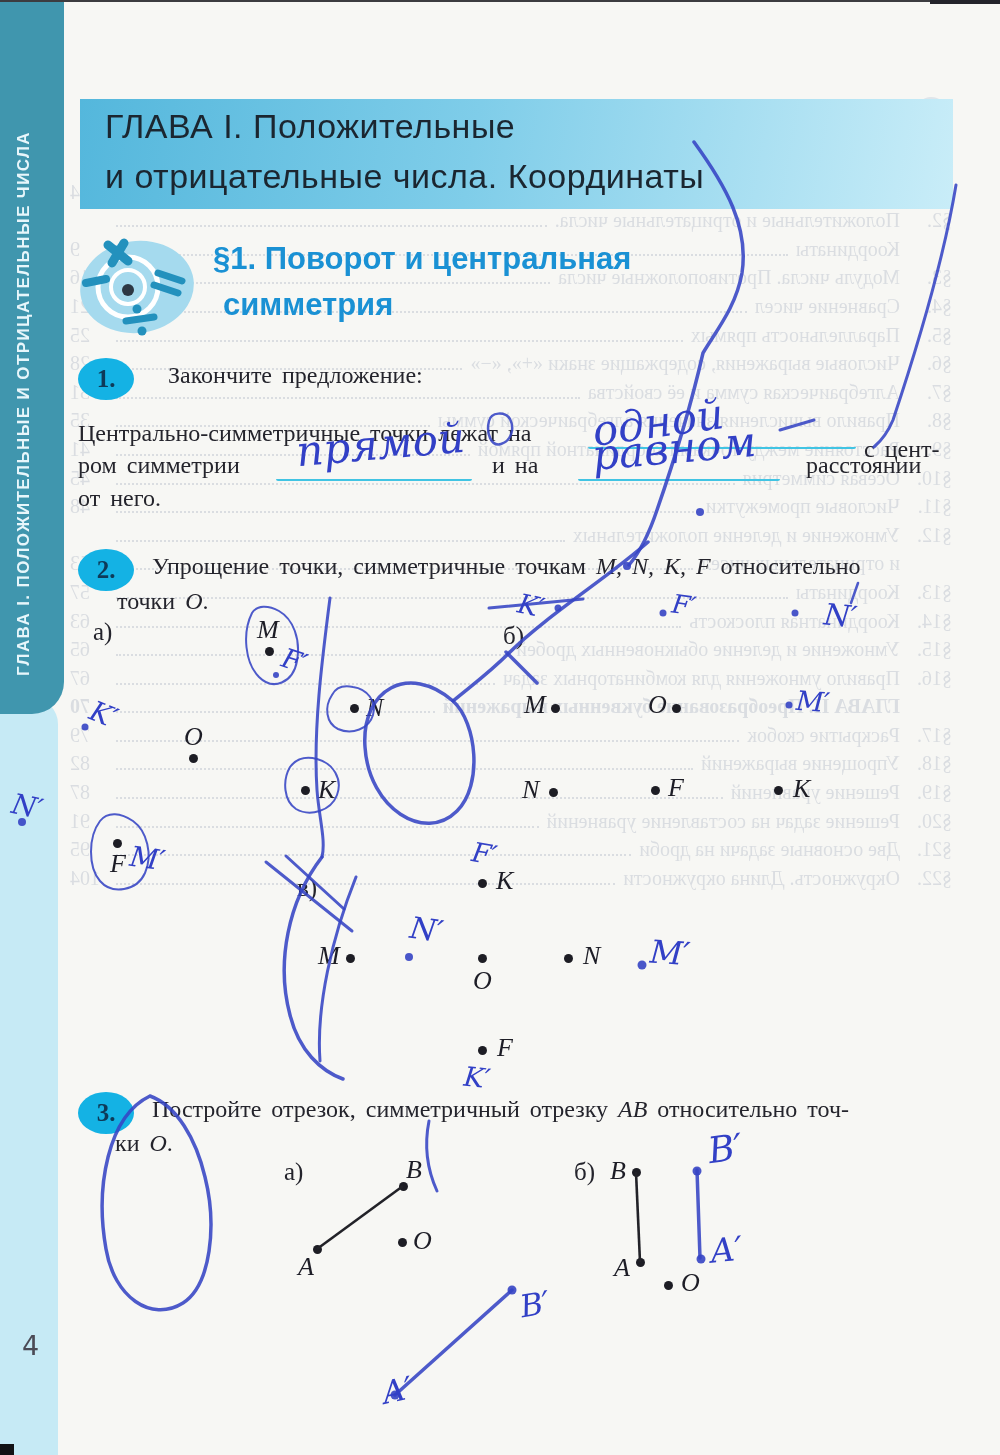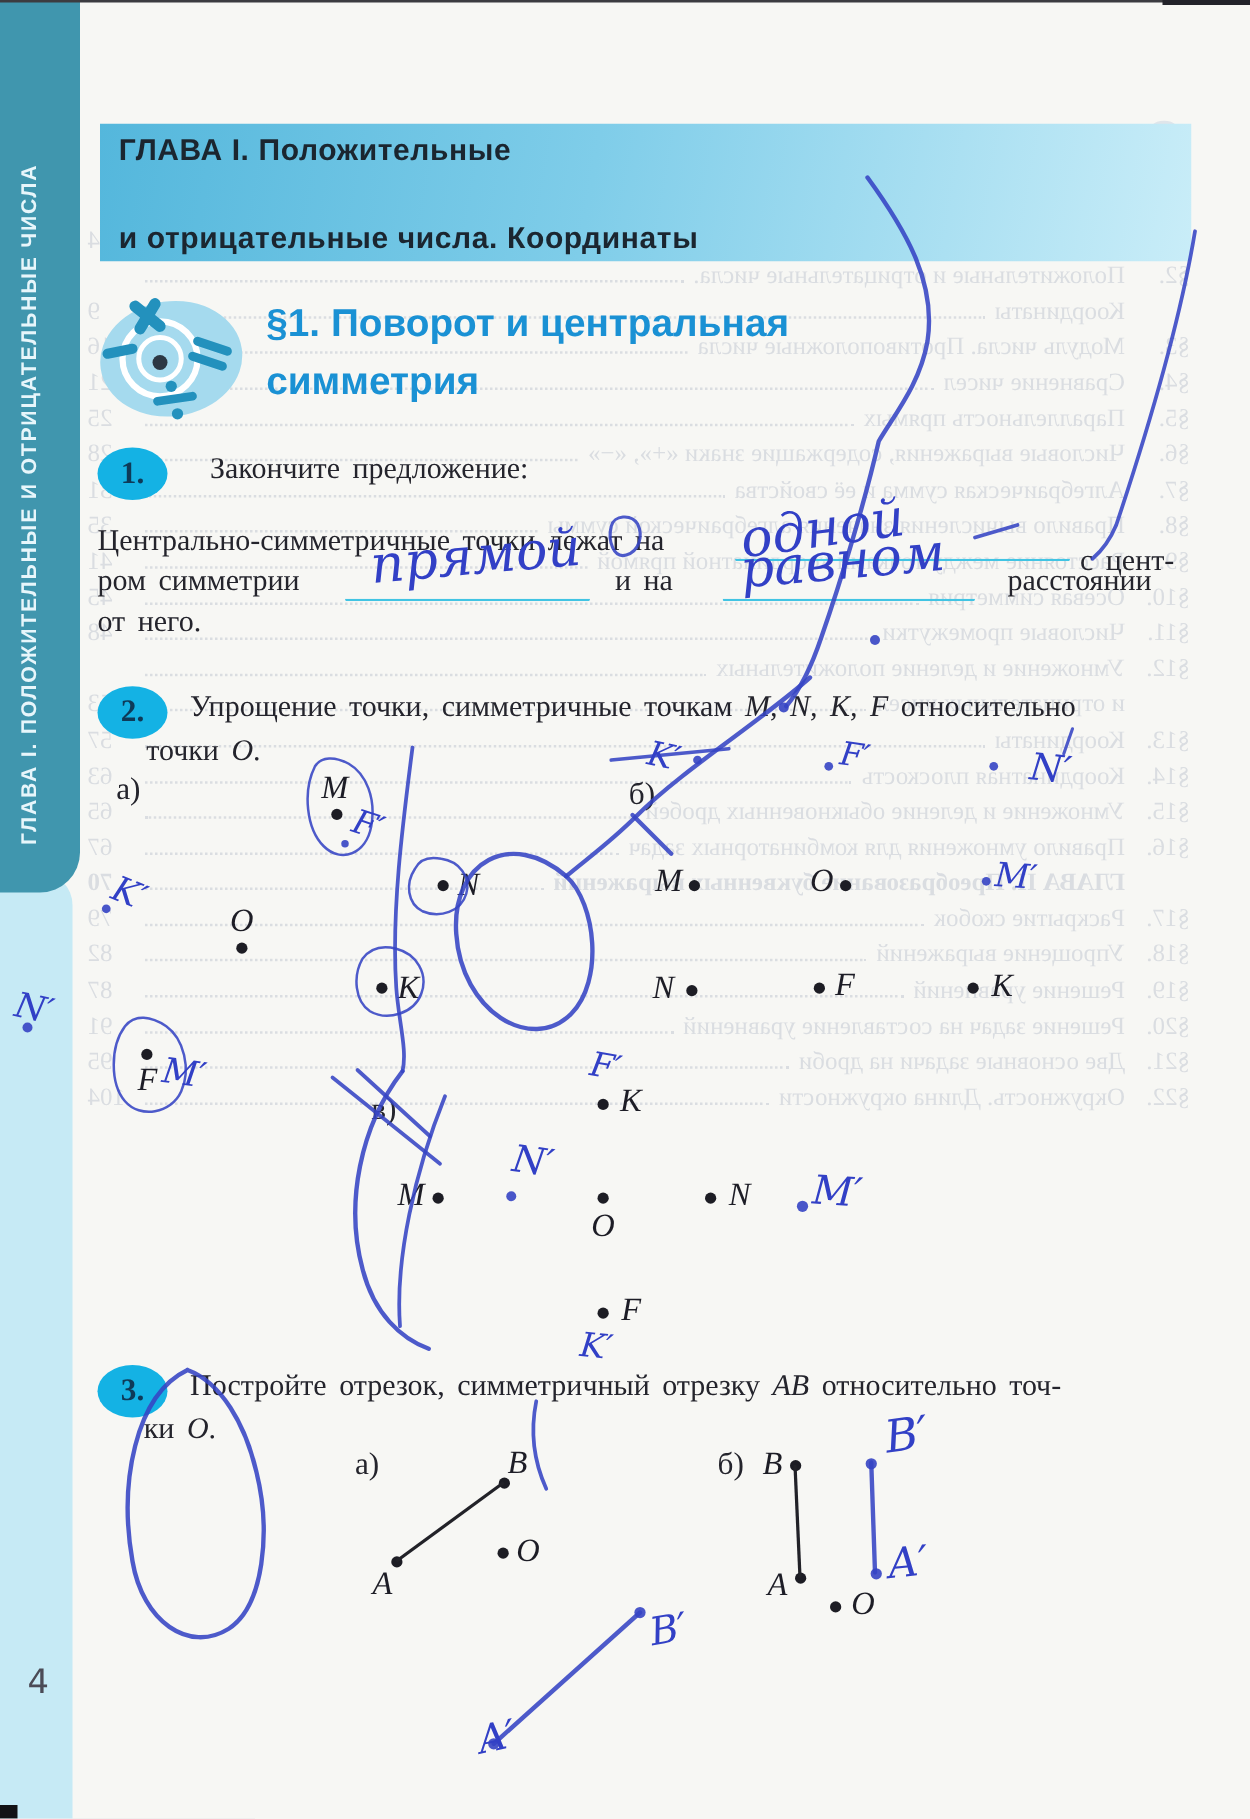--- a/index.html
+++ b/index.html
@@ -24,26 +24,26 @@
             font-size:38px;letter-spacing:2px;color:#a9bdd4;}
   .bt-row{display:flex;align-items:baseline;height:28.6px;font-size:20px;line-height:28.6px;}
   .bt-row.bold{font-weight:bold;}
   .bt-num{width:52px;flex:none;}
   .bt-text{flex:none;padding-right:6px;white-space:nowrap;}
   .bt-lead{flex:1;border-bottom:2px dotted #9aa4b8;margin:0 6px 6px 2px;min-width:0;}
   .bt-page{flex:none;width:40px;text-align:right;}
   
   .chapter{position:absolute;left:80px;top:99px;width:873px;height:110px;
            background:linear-gradient(100deg,#54b7dc 0%,#7fcde9 45%,#c9edf8 100%);}
-  .chapter .l{position:absolute;left:15px;font-family:"Liberation Sans",sans-serif;
-              font-weight:bold;font-size:24px;color:#1b2630;letter-spacing:.5px;}
-  .chapter .l1{top:8px;} .chapter .l2{top:58px;margin-top:20px;}
+  .chapter .l{position:absolute;left:25px;font-family:"Liberation Sans",sans-serif;
+              font-weight:normal;font-size:34px;color:#1b2630;letter-spacing:.5px;}
+  .chapter .l1{top:8px;} .chapter .l2{top:58px;}
   .section-title{position:absolute;left:213px;font-family:"Liberation Sans",sans-serif;
                  font-weight:bold;font-size:31px;color:#1a91d4;}
-  .st1{top:241px;} .st2{top:287px;}
+  .st1{top:241px;} .st2{top:287px;margin-left:10px;}
   .sec-icon{position:absolute;left:78px;top:233px;width:122px;height:108px;}
   
   .badge{position:absolute;width:56px;height:42px;border-radius:50%;background:#14b2e4;
          display:flex;align-items:center;justify-content:center;
          font-weight:bold;font-size:25px;color:#0e3a58;}
   .ex-text{position:absolute;font-size:24px;color:#24242c;word-spacing:4px;white-space:nowrap;}
   .ex-text em{font-style:italic;}
   .blank{position:absolute;border-bottom:2.5px solid #41c4e3;border-radius:2px;}
   
   .pt{position:absolute;width:9px;height:9px;border-radius:50%;background:#1d1d24;margin:-4.5px 0 0 -4.5px;}

